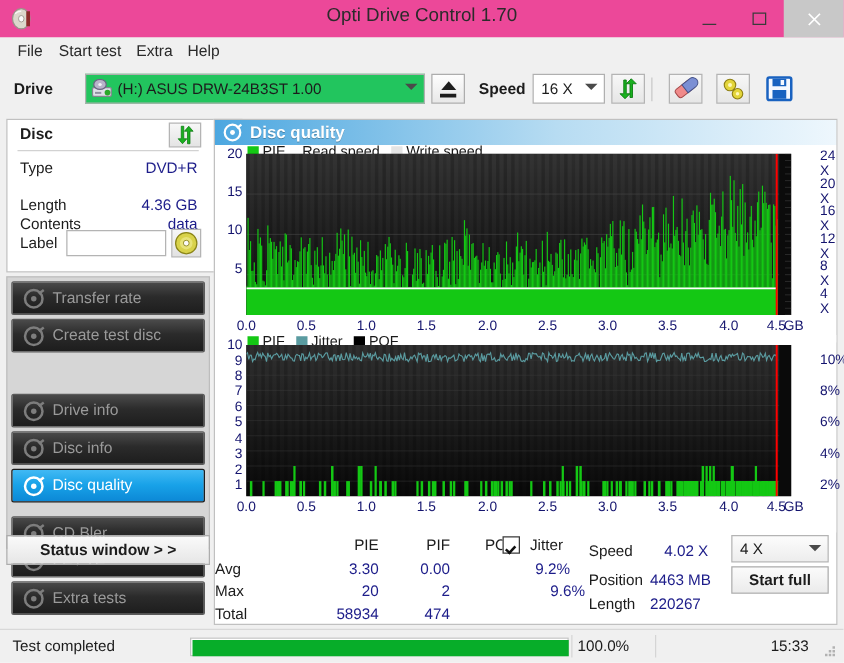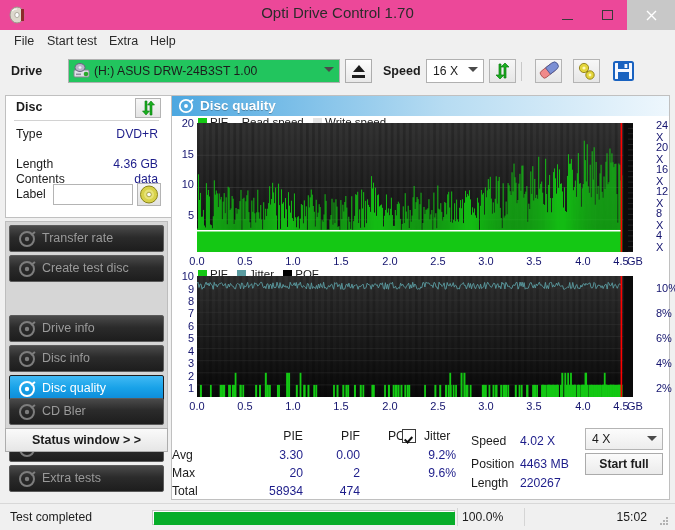--- a/index.html
+++ b/index.html
@@ -336,21 +336,21 @@
       <div class="navbtn sel" style="top:153px">
         <span class="ico">
           <svg width="18" height="18" viewBox="0 0 18 18">
               <circle cx="9" cy="9" r="7" fill="none" stroke="#ffffff" stroke-width="2"></circle>
               <circle cx="9" cy="9" r="2.2" fill="#ffffff"></circle>
               <path d="M13 5 L17 2" stroke="#ffffff" stroke-width="2"></path>
             </svg>
         </span>
         <span class="tx">Disc quality</span>
       </div>
-      <div class="navbtn" style="top:176px">
+      <div class="navbtn" style="top:191px">
         <span class="ico">
           <svg width="18" height="18" viewBox="0 0 18 18">
               <circle cx="9" cy="9" r="7" fill="none" stroke="#7d7d7d" stroke-width="2"></circle>
               <circle cx="9" cy="9" r="2.2" fill="#7d7d7d"></circle>
               <path d="M13 5 L17 2" stroke="#7d7d7d" stroke-width="2"></path>
             </svg>
         </span>
         <span class="tx">CD Bler</span>
       </div>
       <div class="navbtn" style="top:213px">
@@ -1342,30 +1342,30 @@
       <div class="st" style="left:0px;top:22px;">Avg</div>
       <div class="sv" style="left:91px;top:22px;width:40px;">3.30</div>
       <div class="sv" style="left:148px;top:22px;width:40px;">0.00</div>
       <div class="sv" style="left:201px;top:22px;width:40px;"></div>
       <div class="sv" style="left:240px;top:22px;width:44px;">9.2%</div>
 
       <div class="st" style="left:0px;top:40px;">Max</div>
       <div class="sv" style="left:91px;top:40px;width:40px;">20</div>
       <div class="sv" style="left:148px;top:40px;width:40px;">2</div>
       <div class="sv" style="left:201px;top:40px;width:40px;"></div>
-      <div class="sv" style="left:240px;top:40px;width:44px;">9.6%</div>
+      <div class="sv" style="left:252px;top:40px;width:44px;">9.6%</div>
 
       <div class="st" style="left:0px;top:58px;">Total</div>
       <div class="sv" style="left:82px;top:58px;width:49px;">58934</div>
       <div class="sv" style="left:148px;top:58px;width:40px;">474</div>
       <div class="sv" style="left:201px;top:58px;width:40px;"></div>
       <div class="sv" style="left:240px;top:58px;width:44px;"></div>
 
       <div class="st" style="left:299px;top:8px;">Speed</div>
-      <div class="sv" style="left:348px;top:8px;width:58px;text-align:left;">4.02 X</div>
+      <div class="sv" style="left:348px;top:8px;width:58px;text-align:center;">4.02 X</div>
       <div class="st" style="left:299px;top:31px;">Position</div>
       <div class="sv" style="left:348px;top:31px;width:58px;text-align:left;">4463 MB</div>
       <div class="st" style="left:299px;top:50px;">Length</div>
       <div class="sv" style="left:348px;top:50px;width:58px;text-align:left;">220267</div>
 
       <div class="combo-sp">
         <div class="t">4 X</div>
         <div class="combo-arrow" style="top:7px"></div>
       </div>
       <div class="act-btn" style="top:27px">Start full</div>
@@ -1373,21 +1373,21 @@
   </div>
 
   <div class="statusbar">
     <div class="sb-text">Test completed</div>
     <div class="sb-prog-outer">
       <div class="sb-prog-fill" id="progfill" style="width: 301px;"></div>
     </div>
     <div class="sb-div" style="left:457px"></div>
     <div class="sb-pct">100.0%</div>
     <div class="sb-div" style="left:524px"></div>
-    <div class="sb-time">15:02</div>
+    <div class="sb-time">15:33</div>
     <div class="grip">
       <i style="left:6px;top:0"></i>
         <i style="left:3px;top:3px"></i>
         <i style="left:6px;top:3px"></i>
       <i style="left:0;top:6px"></i>
         <i style="left:3px;top:6px"></i>
         <i style="left:6px;top:6px"></i>
     </div>
   </div>
 </div>

